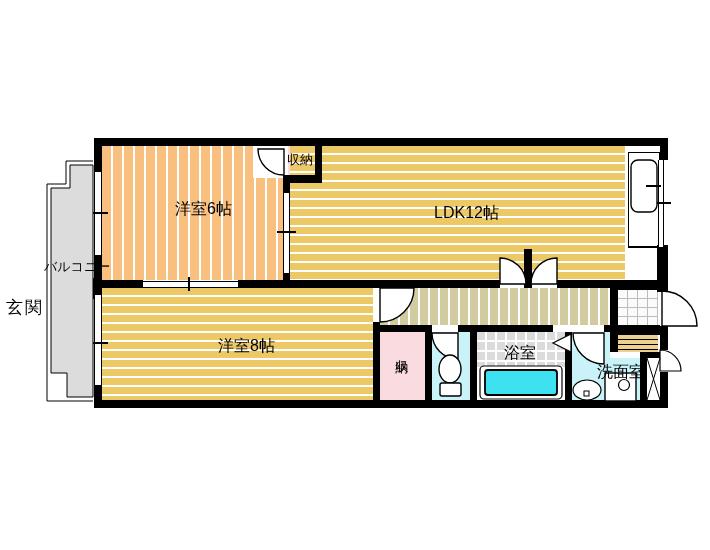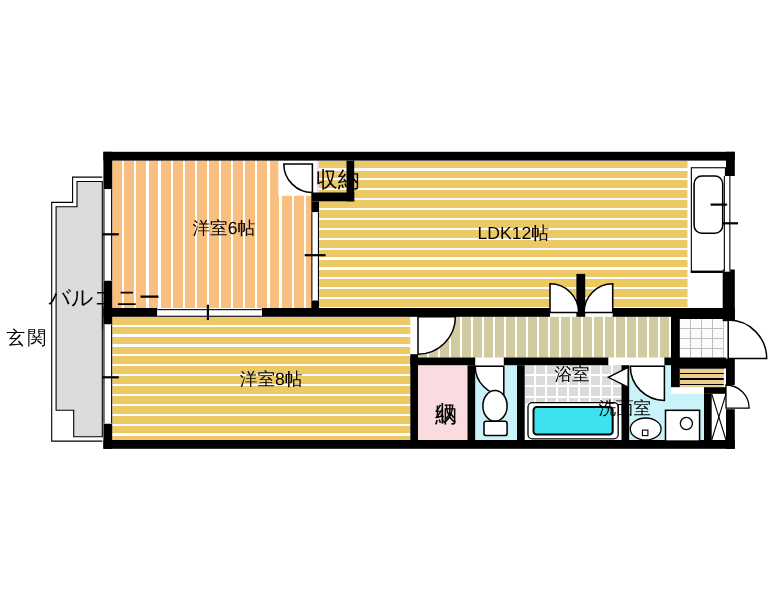--- a/index.html
+++ b/index.html
@@ -8,21 +8,21 @@
   .a{position:absolute;}
   .w{position:absolute;background:#000000;z-index:3;}
   .fill{z-index:1;}
   .fx{z-index:2;}
   .win{z-index:4;background:#ffffff;}
   .win-v{border-left:1px solid #000;border-right:1px solid #000;}
   .win-h{border-top:1px solid #000;border-bottom:1px solid #000;}
   .tick{position:absolute;background:#000;z-index:4;}
   svg.ov{position:absolute;left:0;top:0;z-index:5;pointer-events:none;}
   .lbl{position:absolute;z-index:6;color:#000;font-size:16px;line-height:1.1;white-space:nowrap;}
-  .lbl-s{font-size:20px;}
+  .lbl-s{font-size:13px;}
   .lbl-vert{writing-mode:vertical-rl;letter-spacing:2px;}
   .str-orange{background:repeating-linear-gradient(90deg,#F9BF7E 0 9px,#ffffff 9px 11px);}
   .str-yellow{background:repeating-linear-gradient(180deg,#EDC966 0 7px,#ffffff 7px 9px);}
   .str-hall{background:repeating-linear-gradient(90deg,#D2CBA0 0 8px,#ffffff 8px 10px);}
   .pink{background:#FADBE0;}
   .cyan{background:#C9F3F8;}
   .tiles-bath{background-image:repeating-linear-gradient(90deg,rgba(0,0,0,0) 0 8px,#fff 8px 10px),
       repeating-linear-gradient(180deg,rgba(0,0,0,0) 0 8px,#fff 8px 10px);background-color:#DBDBDB;}
   .tiles-ent{background-image:repeating-linear-gradient(90deg,rgba(0,0,0,0) 0 9px,#bdbdbd 9px 10px),
       repeating-linear-gradient(180deg,rgba(0,0,0,0) 0 8px,#bdbdbd 8px 9px);background-color:#fbfbfb;}
@@ -126,15 +126,15 @@
     <line x1="660" y1="358" x2="647" y2="400" stroke="#000" stroke-width="1"></line>
   </svg>
 
   <div class="lbl lbl-s" style="left:44px;top:260px;">バルコニー</div>
   <div class="lbl" style="left:6px;top:299px;font-size:17px;letter-spacing:2px;">玄関</div>
   <div class="lbl" style="left:175px;top:200px;">洋室6帖</div>
   <div class="lbl" style="left:434px;top:204px;">LDK12帖</div>
   <div class="lbl lbl-s" style="left:287px;top:153px;">収納</div>
   <div class="lbl" style="left:218px;top:337px;">洋室8帖</div>
   <div class="lbl lbl-s lbl-vert" style="left:394px;top:349px;">収納</div>
-  <div class="lbl" style="left:504px;top:332px;">浴室</div>
-  <div class="lbl" style="left:544px;top:363px;">洗面室</div>
+  <div class="lbl" style="left:504px;top:344px;">浴室</div>
+  <div class="lbl" style="left:564px;top:363px;padding-left:33px;">洗面室</div>
 </div>
 
 </body></html>

